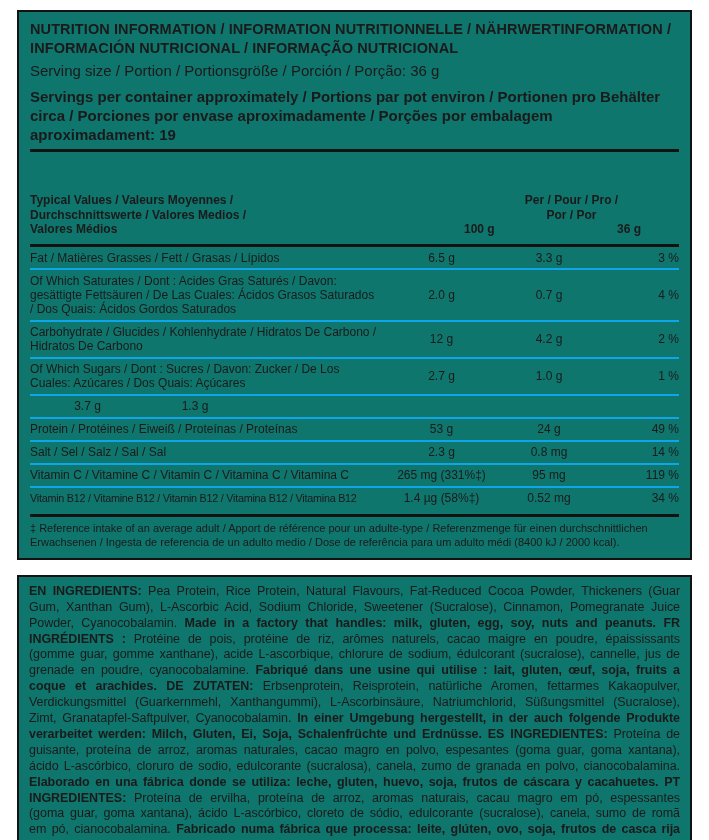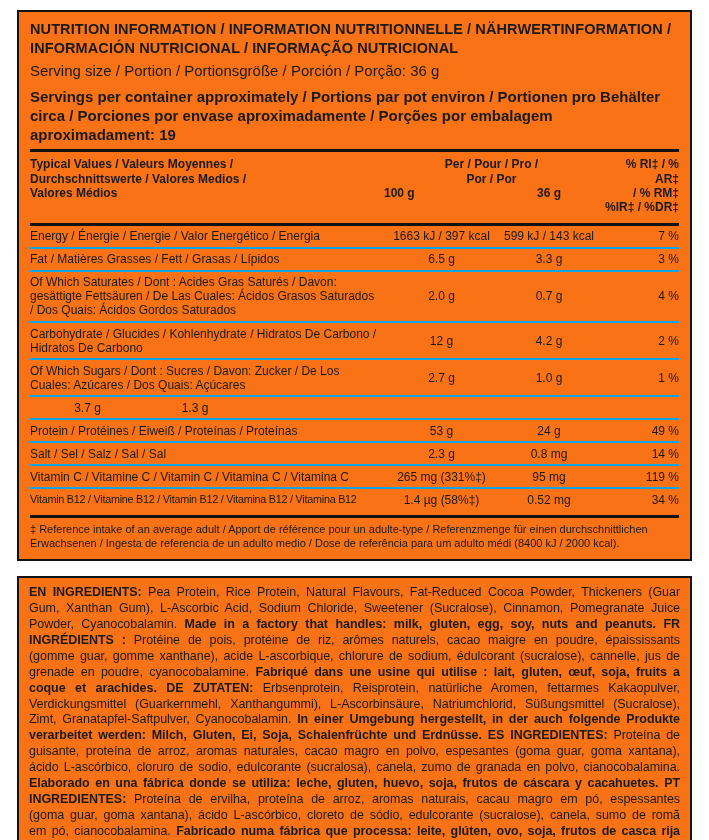--- a/index.html
+++ b/index.html
@@ -3,32 +3,32 @@
 <meta charset="utf-8">
 <style>
   html, body { margin: 0; padding: 0; background: #ffffff; }
   body {
     width: 709px; min-height: 840px;
     font-family: "Liberation Sans", sans-serif;
     color: #1a1a1a;
     -webkit-font-smoothing: antialiased;
   }
   .wrap { padding: 10px 17px 12px 17px; }
-  .box { border: 2.5px solid #121212; background: #f97316; }
+  .box { border: 2.5px solid #121212; background: #0f766e; }
   .nutrition { padding: 8px 11px 6px 11px; }
 
   .title {
     font-weight: bold; font-size: 14.5px; line-height: 1.28; letter-spacing: 0.1px;
   }
   .serving { font-size: 15px; line-height: 1.27; margin-top: 4px; }
   .serving + .serving { margin-top: 7px; font-weight: bold; }
 
   .rule { height: 3px; background: #121212; margin: 5px 0 0 0; border: 0; }
 
-  .thead { display: flex; padding: 5px 0 3px 0; font-weight: bold; font-size: 12px; line-height: 1.2; }
+  .thead { display: flex; padding: 5px 0 3px 0; font-weight: bold; font-size: 12px; line-height: 1.2; margin-top: 36px; }
   .th-label { flex: 1; }
   .th-per { width: 215px; text-align: center; }
   .per-cols { display: flex; }
   .per-cols .c100 { width: 115px; text-align: left; }
   .per-cols .c36  { width: 100px; text-align: center; }
   .th-ri { width: 80px; text-align: right; }
 
   .rows { }
   .row {
     display: flex; align-items: center;
@@ -69,36 +69,25 @@
         <div>Valores Médios</div>
       </div>
       <div class="th-per">
         <div>Per / Pour / Pro /</div>
         <div>Por / Por</div>
         <div class="per-cols">
           <span class="c100">100 g</span>
           <span class="c36">36 g</span>
         </div>
       </div>
-      <div class="th-ri">
-        <div>% RI‡ / % AR‡</div>
-        <div>/ % RM‡</div>
-        <div>%IR‡ / %DR‡</div>
-      </div>
     </div>
 
     <div class="rule"></div>
 
     <div class="rows">
-        <div class="row">
-          <div class="cell-label">Energy / Énergie / Energie / Valor Energético / Energia</div>
-          <div class="cell-100">1663 kJ / 397 kcal</div>
-          <div class="cell-36">599 kJ / 143 kcal</div>
-          <div class="cell-ri">7 %</div>
-        </div>
         <div class="row">
           <div class="cell-label">Fat / Matières Grasses / Fett / Grasas / Lípidos</div>
           <div class="cell-100">6.5 g</div>
           <div class="cell-36">3.3 g</div>
           <div class="cell-ri">3 %</div>
         </div>
         <div class="row">
           <div class="cell-label">Of Which Saturates / Dont : Acides Gras Saturés / Davon: gesättigte Fettsäuren / De Las Cuales: Ácidos Grasos Saturados / Dos Quais: Ácidos Gordos Saturados</div>
           <div class="cell-100">2.0 g</div>
           <div class="cell-36">0.7 g</div>

